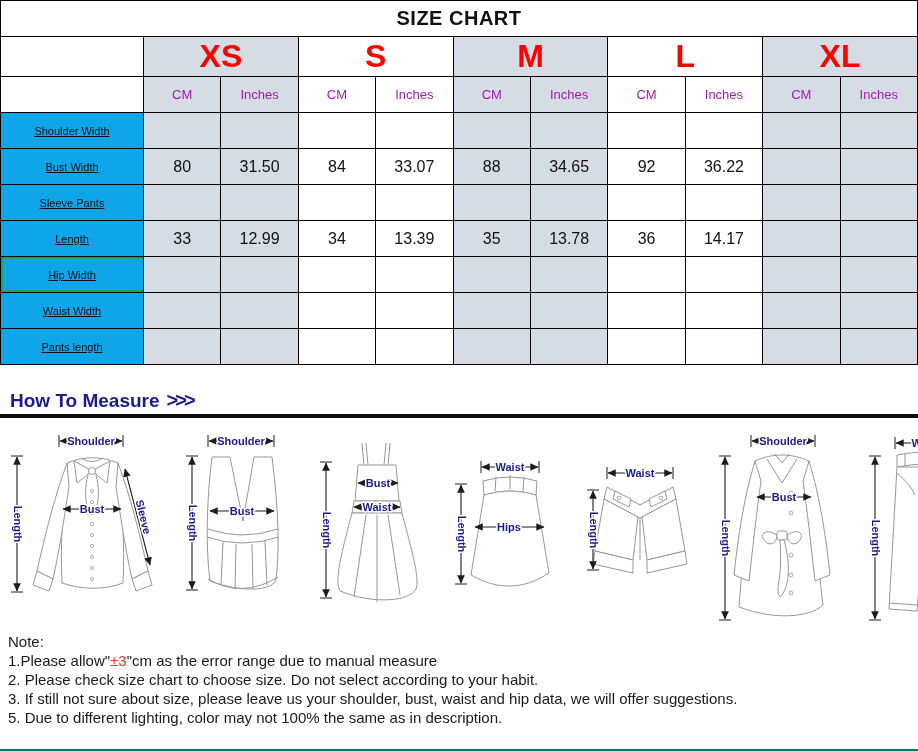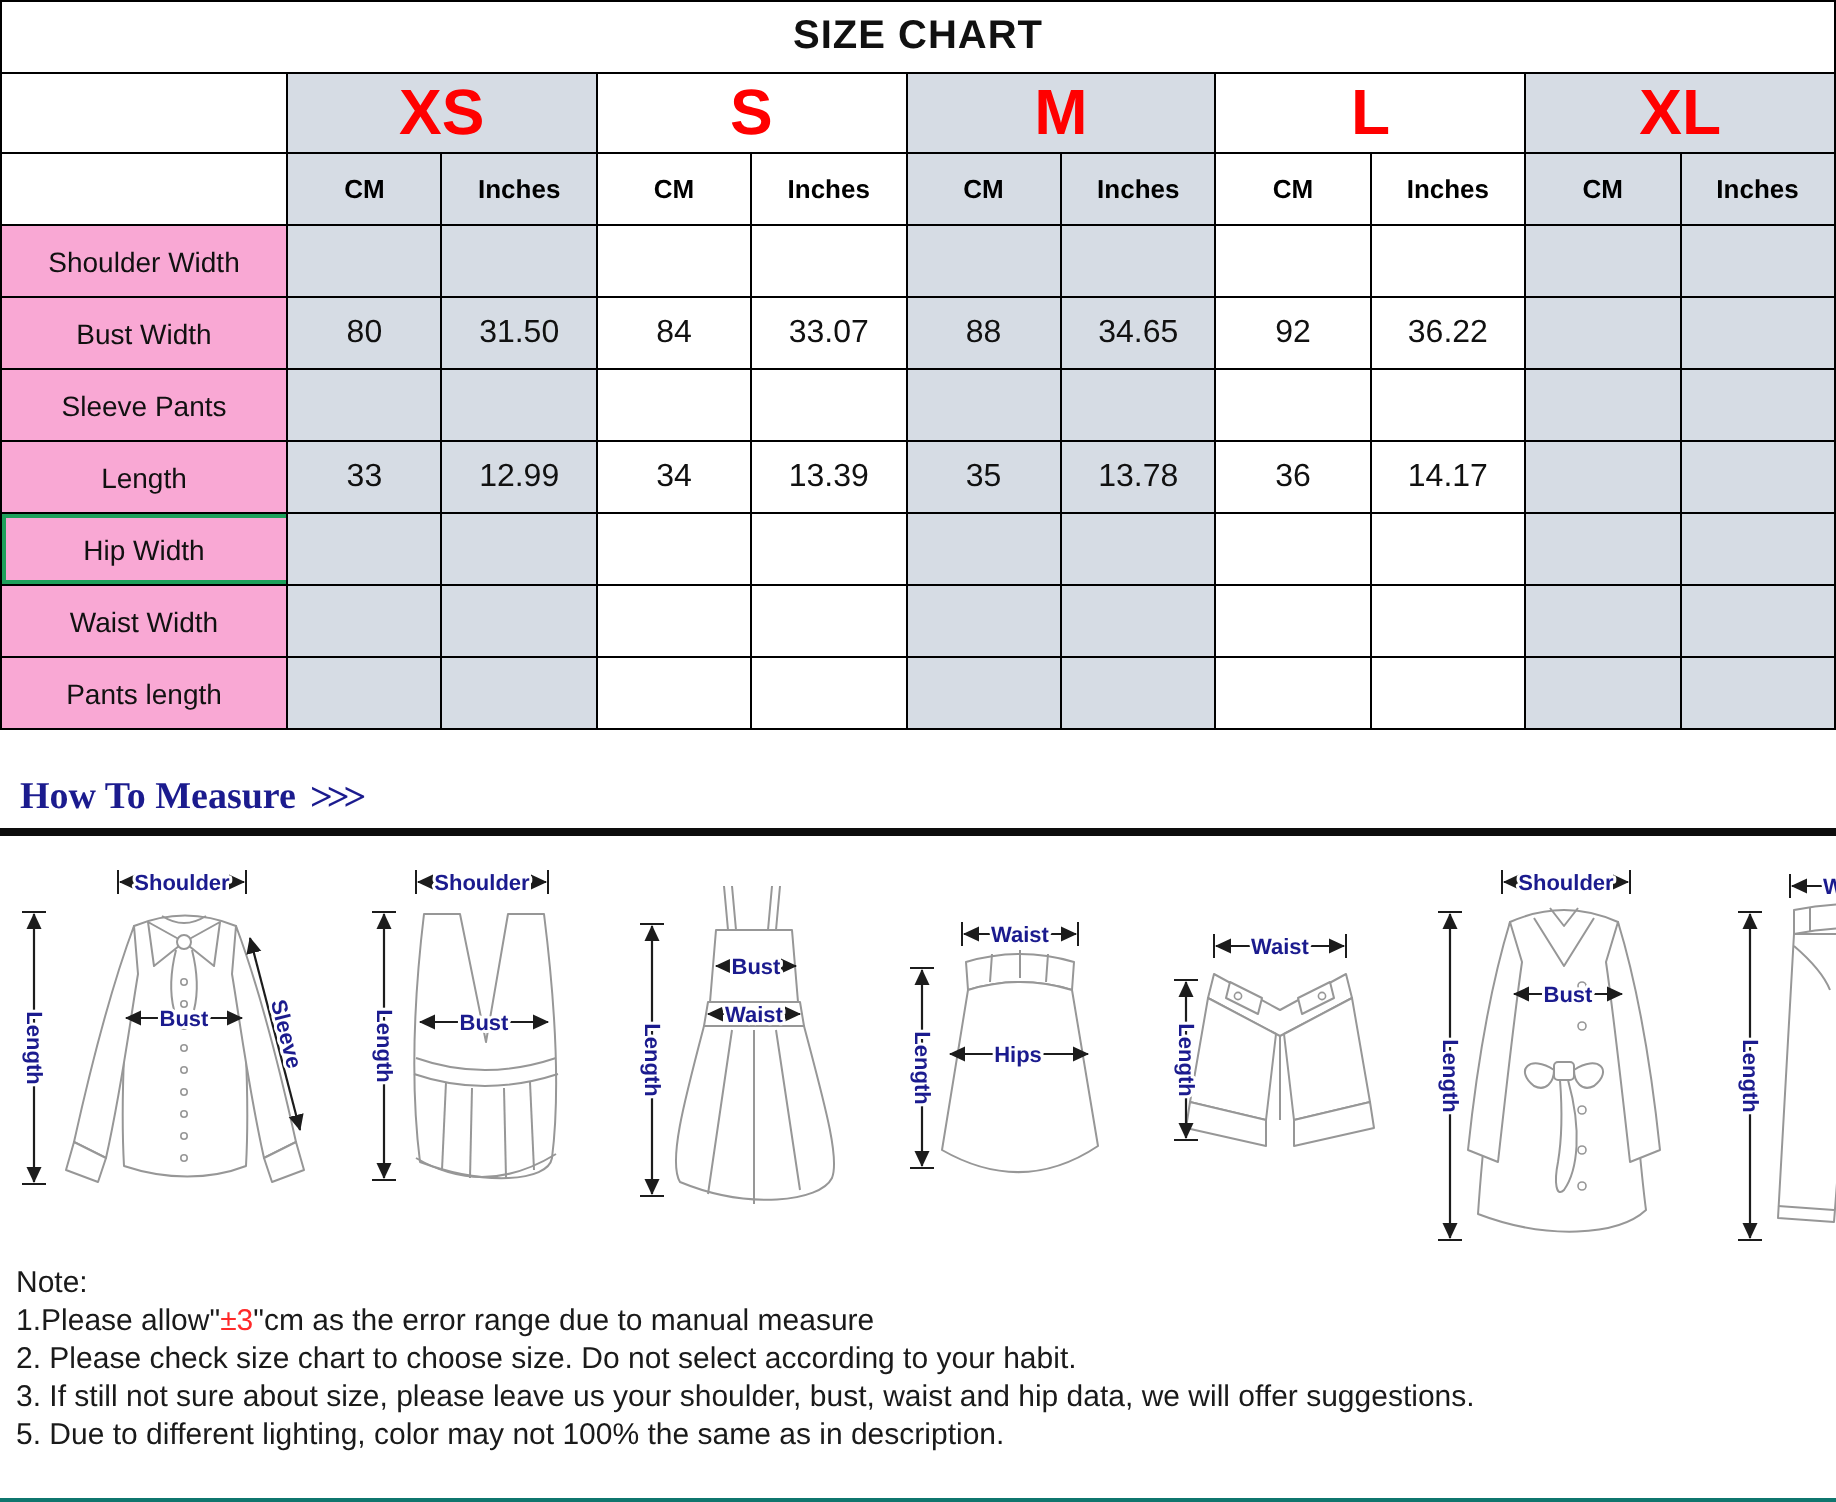--- a/index.html
+++ b/index.html
@@ -11,29 +11,29 @@
 
   
   .title{height:36px; border:1px solid #000; border-bottom:none; display:flex; align-items:center; justify-content:center;
          font-size:20px; font-weight:bold; letter-spacing:.5px;}
 
   
   table{width:918px; border-collapse:collapse; table-layout:fixed;}
   th,td{border:1px solid #000; text-align:center; vertical-align:middle; overflow:hidden; white-space:nowrap;}
   th.corner{background:#fff;}
   .size-h{height:40px; font-size:32px; font-weight:bold; color:var(--red);}
-  .unit-h{height:36px; font-size:13px; font-weight:bold; color:#000000;margin-left:32px;}
-  td.rlabel{height:36px; font-size:14px; font-weight:normal; background:#f9a8d4;}
+  .unit-h{height:36px; font-size:13px; font-weight:normal; color:#a21caf;margin-left:32px;}
+  td.rlabel{height:36px; font-size:11px; font-weight:normal; background:#0ea5e9;text-decoration:underline;}
   td.val{height:36px; font-size:16px;}
   .shade{background:var(--shade);}
   td.selected{box-shadow:inset 2px 0 0 var(--green), inset 0 2px 0 var(--green), inset 0 -2px 0 var(--green);}
 
   
-  .measure-heading{margin:23px 0 0 10px; height:24px; display:flex; align-items:flex-start; color:var(--navy);
-                   font-size:19px; font-weight:bold;font-family:Liberation Serif, serif;}
+  .measure-heading{margin:23px 0 0 10px; height:24px; display:flex; align-items:flex-end; color:var(--navy);
+                   font-size:19px; font-weight:bold;}
   .chevrons{margin-left:7px; letter-spacing:-3px; font-size:20px; font-weight:bold; padding-right:3px;}
   .rule{margin-top:2px; height:4px; background:#0d0d0d; width:100%;}
 
   
   .figures{height:208px; padding:9px 3px 0 3px; display:flex; justify-content:space-between; align-items:flex-start;gap:12px;}
   .fig svg{display:block;}
   .g{fill:#fff; stroke:#979797; stroke-width:1; stroke-linejoin:round;}
   .gl{fill:none; stroke:#979797; stroke-width:1; stroke-linejoin:round;}
   .btn{fill:#fff; stroke:#979797; stroke-width:.8;}
   .arr{stroke:#1c1c1c; stroke-width:1.1; fill:none;}

